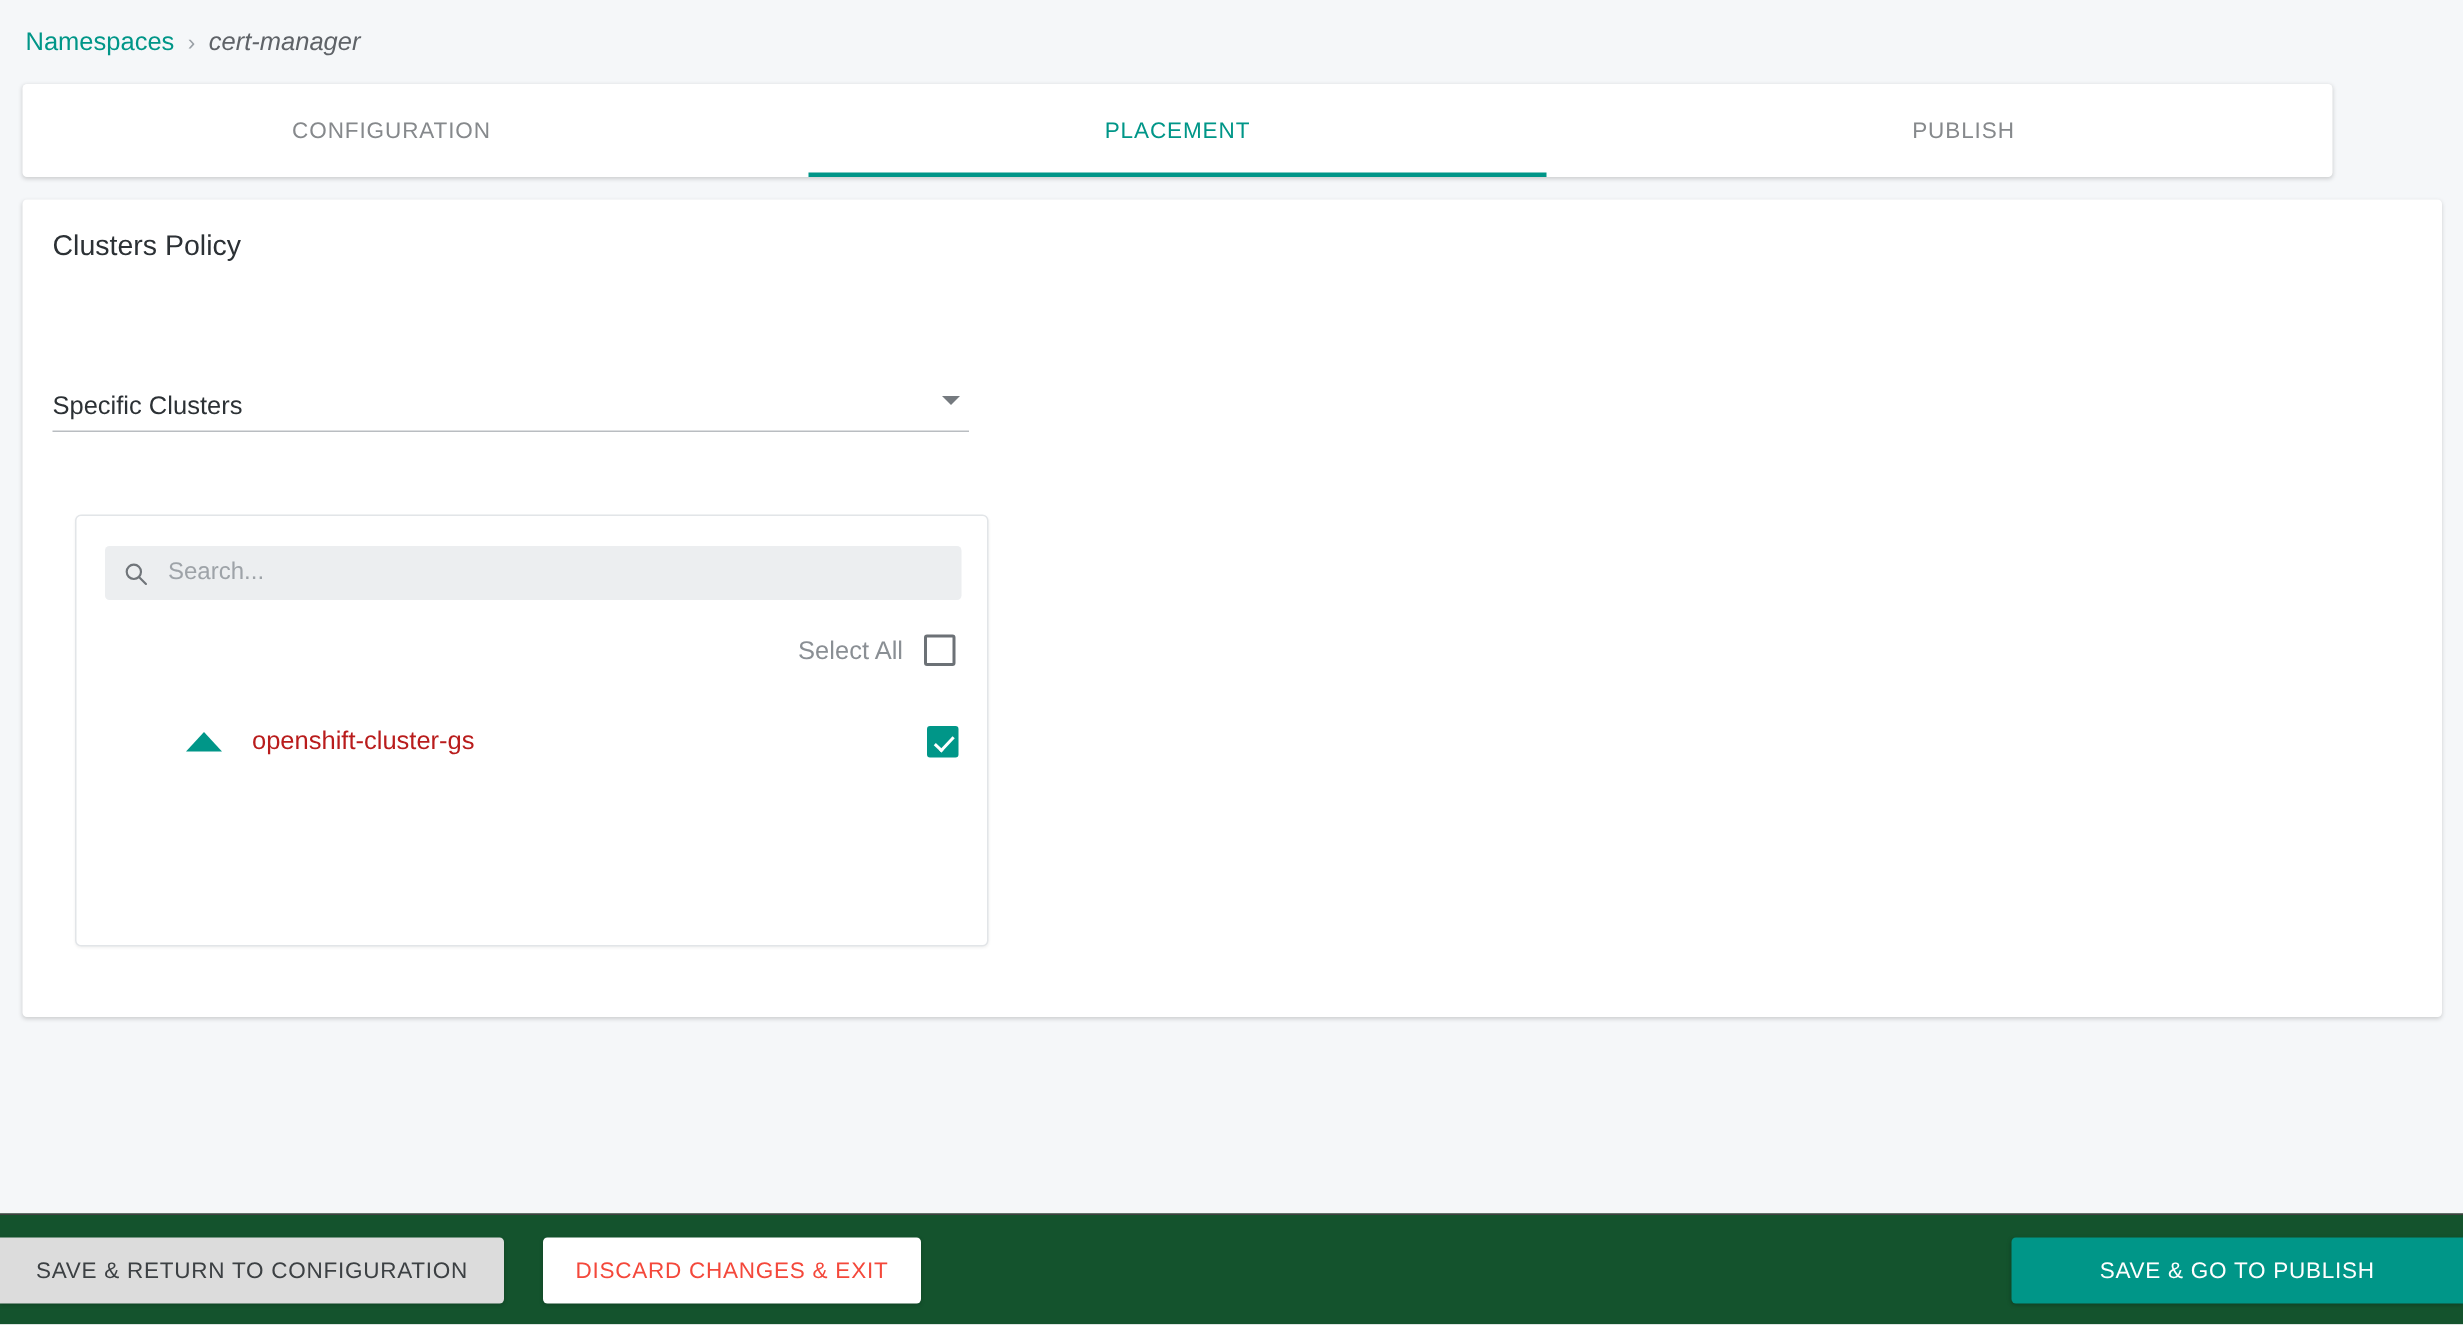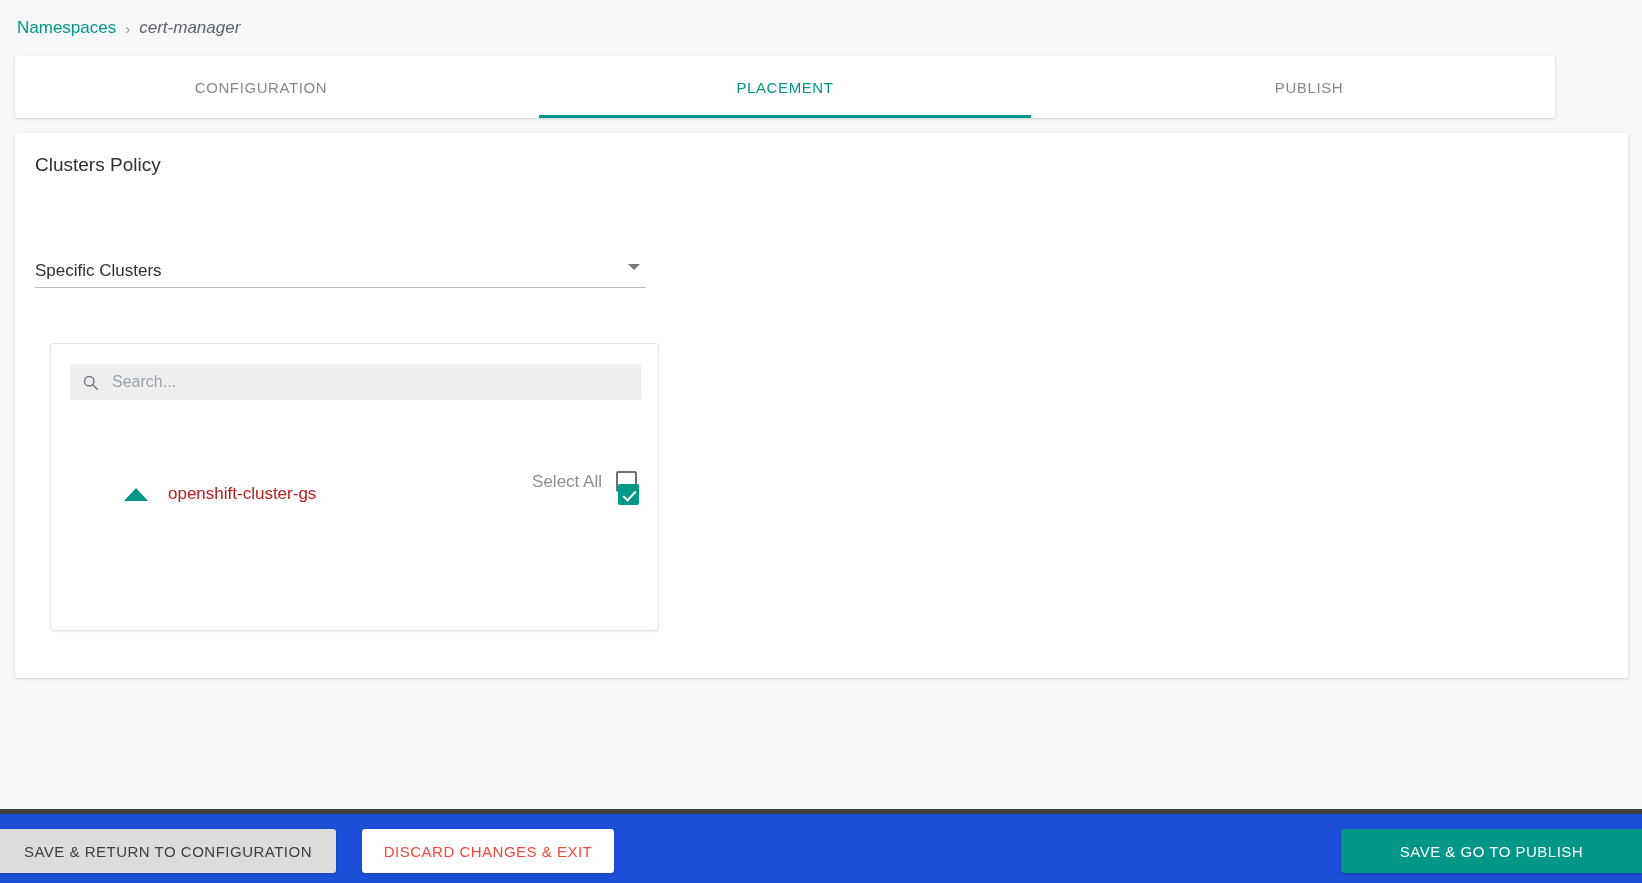--- a/index.html
+++ b/index.html
@@ -184,21 +184,20 @@
   }
   .search-input::placeholder { color: #9ea3a8; }
 
   .selectall-row {
     position: absolute;
     right: 21px;
     top: 79px;
     display: flex;
     align-items: center;
     gap: 14px;
-    margin-top: 48px;
   }
   .selectall-label {
     font-size: 17px;
     color: #8a8f94;
   }
 
   .chk {
     width: 21px; height: 21px;
     border: 2px solid #6c7176;
     border-radius: 2px;
@@ -245,22 +244,22 @@
     flex: 1;
   }
 
   
   .footer {
     position: absolute;
     left: 0;
     right: 0;
     bottom: 0;
     height: 74px;
-    background: #1d4ed8;
-    border-top: 5px solid #404040;
+    background: #14532d;
+    border-top: 1px solid #404040;
   }
   .btn {
     position: absolute;
     height: 44px;
     border: none;
     border-radius: 3px;
     font-family: "Liberation Sans", sans-serif;
     font-size: 15px;
     letter-spacing: 0.5px;
     cursor: pointer;

